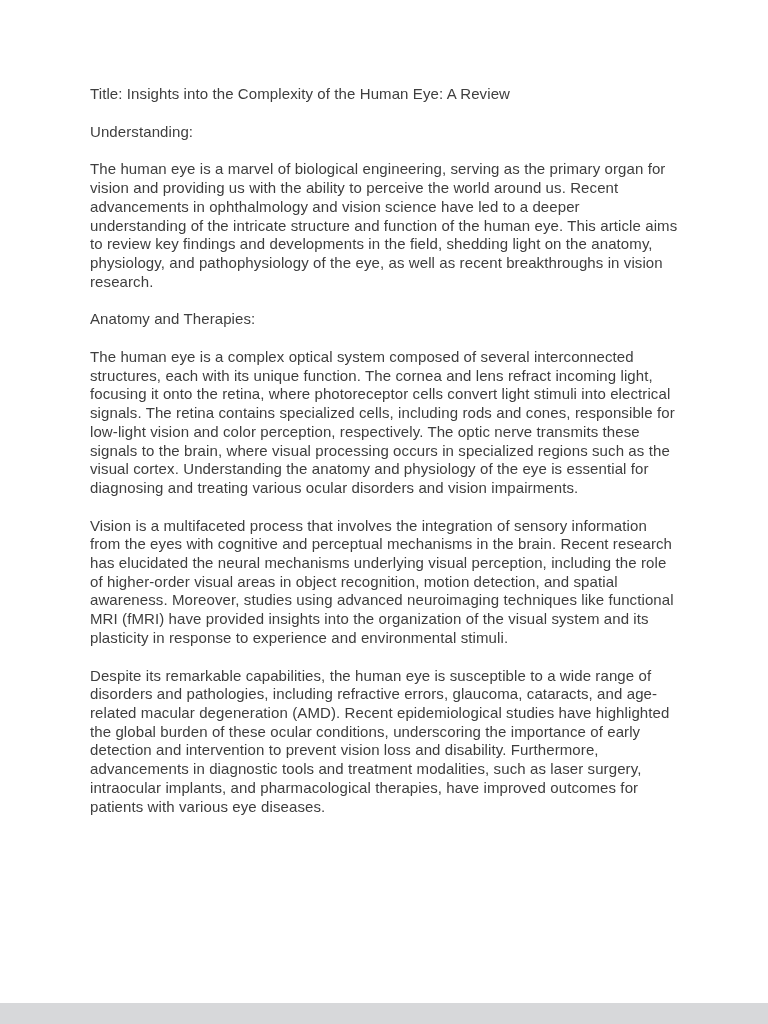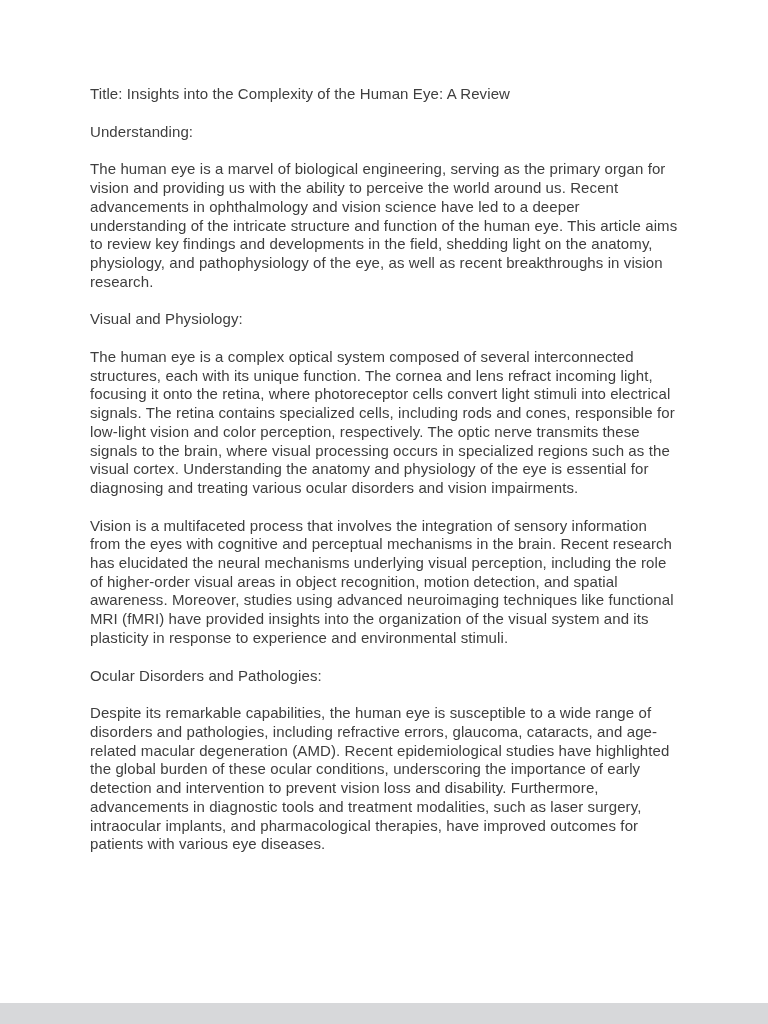--- a/index.html
+++ b/index.html
@@ -39,23 +39,22 @@
 </style>
 </head>
 <body>
 
 <div class="page">
   <p class="doc-title">Title: Insights into the Complexity of the Human Eye: A Review</p>
 
   <p class="doc-heading">Understanding:</p>
   <p class="doc-paragraph">The human eye is a marvel of biological engineering, serving as the primary organ for vision and providing us with the ability to perceive the world around us. Recent advancements in ophthalmology and vision science have led to a deeper understanding of the intricate structure and function of the human eye. This article aims to review key findings and developments in the field, shedding light on the anatomy, physiology, and pathophysiology of the eye, as well as recent breakthroughs in vision research.</p>
 
-  <p class="doc-heading">Visual and Physiology:</p>
+  <p class="doc-heading">Anatomy and Therapies:</p>
   <p class="doc-paragraph">The human eye is a complex optical system composed of several interconnected structures, each with its unique function. The cornea and lens refract incoming light, focusing it onto the retina, where photoreceptor cells convert light stimuli into electrical signals. The retina contains specialized cells, including rods and cones, responsible for low-light vision and color perception, respectively. The optic nerve transmits these signals to the brain, where visual processing occurs in specialized regions such as the visual cortex. Understanding the anatomy and physiology of the eye is essential for diagnosing and treating various ocular disorders and vision impairments.</p>
 
   <p class="doc-paragraph">Vision is a multifaceted process that involves the integration of sensory information from the eyes with cognitive and perceptual mechanisms in the brain. Recent research has elucidated the neural mechanisms underlying visual perception, including the role of higher-order visual areas in object recognition, motion detection, and spatial awareness. Moreover, studies using advanced neuroimaging techniques like functional MRI (fMRI) have provided insights into the organization of the visual system and its plasticity in response to experience and environmental stimuli.</p>
 
-  <p class="doc-heading">Ocular Disorders and Pathologies:</p>
   <p class="doc-paragraph">Despite its remarkable capabilities, the human eye is susceptible to a wide range of disorders and pathologies, including refractive errors, glaucoma, cataracts, and age-related macular degeneration (AMD). Recent epidemiological studies have highlighted the global burden of these ocular conditions, underscoring the importance of early detection and intervention to prevent vision loss and disability. Furthermore, advancements in diagnostic tools and treatment modalities, such as laser surgery, intraocular implants, and pharmacological therapies, have improved outcomes for patients with various eye diseases.</p>
 
 </div>
 
 <div class="page-gap"></div>
 
 </body></html>

